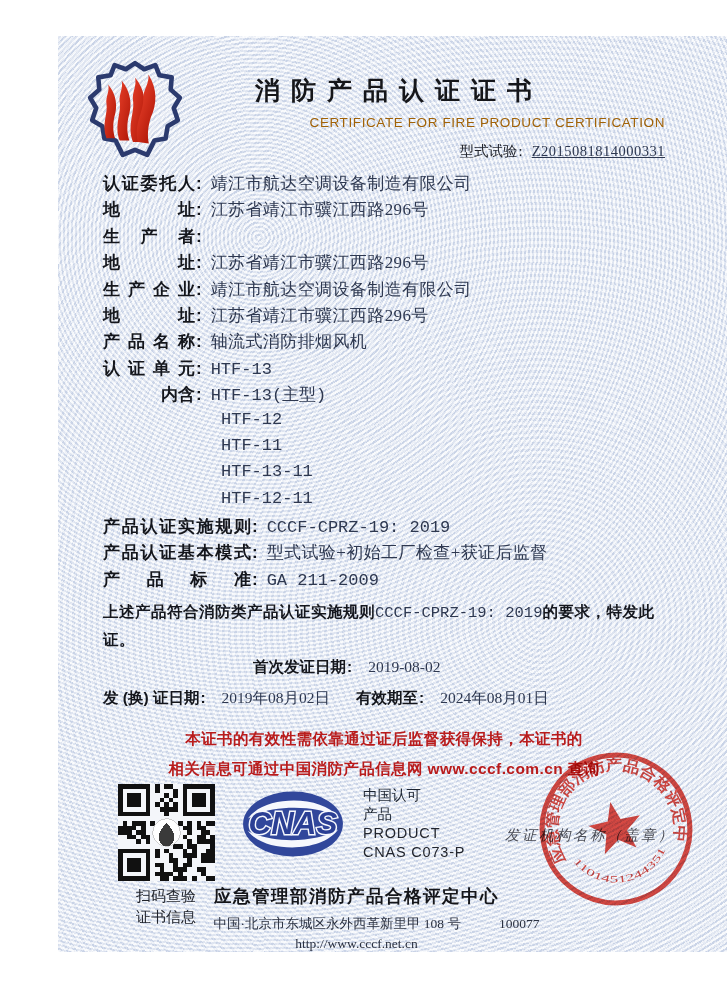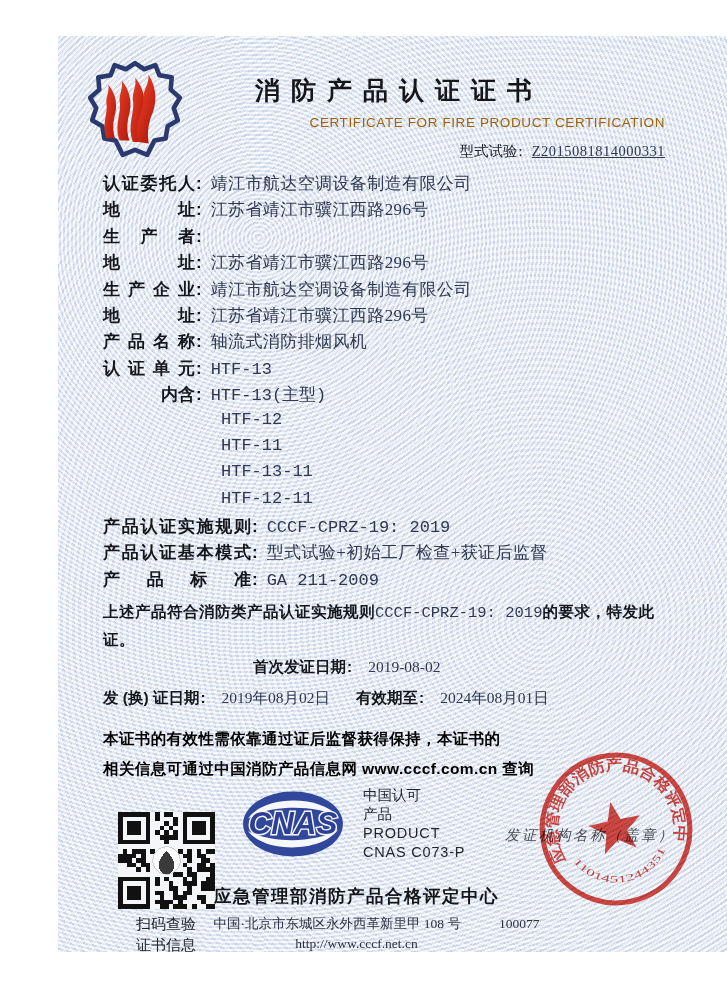--- a/index.html
+++ b/index.html
@@ -46,25 +46,25 @@
     margin-top:5px; font-size:15.5px; line-height:26.5px; font-weight:bold;
     color:#15171e; letter-spacing:.5px;
   }
   .statement .code { font-weight:normal; font-family:"Liberation Mono", monospace; color:#2e3850; letter-spacing:0; }
   .first-issue { margin-left:150px; margin-top:3px; }
   .date-row { display:flex; align-items:baseline; min-height:27px; font-size:15.5px; margin-top:4px; }
   .date-row .dlbl { font-weight:bold; color:#14161c; }
   .date-row .dval { color:#2e3850; font-family:"Liberation Serif", serif; margin-left:7px; }
   .date-gap { width:26px; flex:none; }
   .notice {
-    margin-top:9px; font-size:15.5px; line-height:30px;
-    color:#000000; font-weight:600; letter-spacing:.4px;
+    margin-top:9px; text-align:center; font-size:15.5px; line-height:30px;
+    color:#b91c1c; font-weight:600; letter-spacing:.4px;
   }
   
-  .qr-block { position:absolute; left:114px; top:784px; width:104px; text-align:center; z-index:2;margin-top:28px; }
+  .qr-block { position:absolute; left:114px; top:784px; width:104px; text-align:center; z-index:2; }
   .qr-block svg { width:97px; height:97px; display:block; margin:0 auto; }
   .qr-cap { font-size:15px; color:#20232b; line-height:21px; margin-top:4px; }
   .cnas-block { position:absolute; left:241px; top:788px; display:flex; align-items:flex-start; z-index:2; }
   .cnas-logo svg { width:104px; height:72px; display:block; }
   .cnas-text { margin-left:18px; margin-top:-2px; }
   .cnas-text div { font-size:14.5px; line-height:19px; color:#1c2430; }
   .cnas-text .en { letter-spacing:.8px; color:#23262e; }
   .seal-hint {
     position:absolute; left:505px; top:826px; z-index:1; font-size:14.5px;
     color:#4a4c55; font-style:italic; letter-spacing:2.5px;

